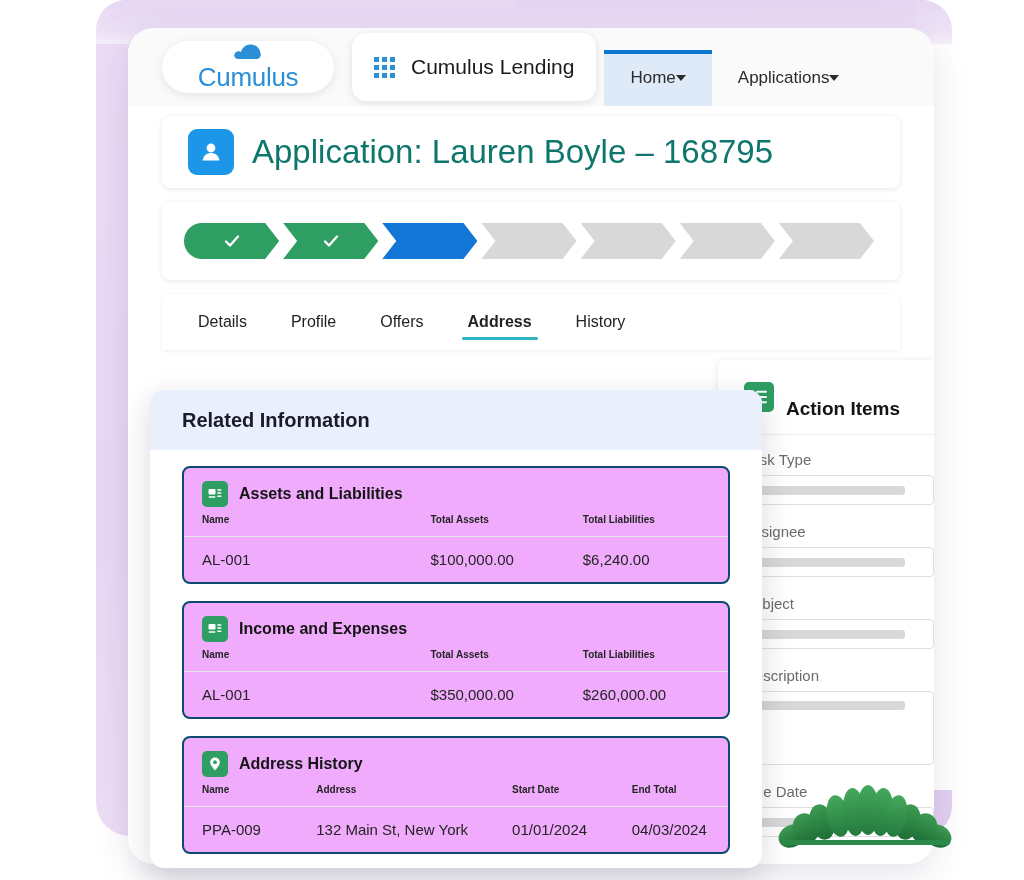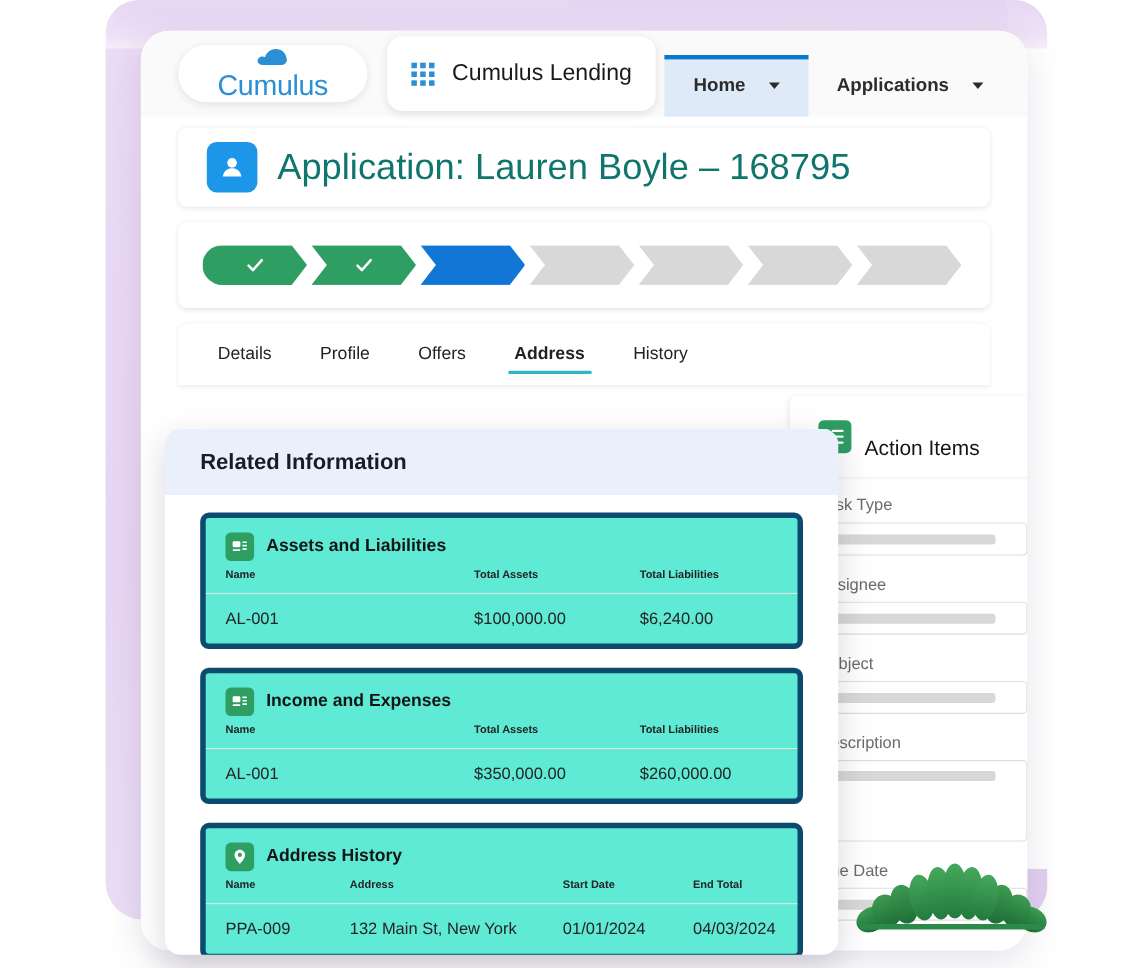--- a/index.html
+++ b/index.html
@@ -50,22 +50,22 @@
   .app-pill {
     margin-left: 18px; height: 68px; background: #fff; border-radius: 14px;
     box-shadow: 0 2px 9px rgba(0,0,0,.10);
     display: flex; align-items: center; padding: 0 22px 0 22px; gap: 16px; }
   .waffle { display: grid; grid-template-columns: repeat(3,5px); gap: 3px; }
   .waffle i { width: 5px; height: 5px; background: #2b8fd6; display: block; }
   .app-name { font-size: 21px; color: #1a1a1a; font-weight: 400; }
 
   .navtabs { display: flex; align-self: stretch; align-items: flex-end; margin-left: 8px; }
   .navtab {
-    position: relative; height: 56px; display: flex; align-items: center; gap: 21px;
-    padding: 0 26px; font-size: 17px; color: #2b2b2b; cursor: pointer; font-weight: bold; }
+    position: relative; height: 56px; display: flex; align-items: center; gap: 0;
+    padding: 0 26px; font-size: 17px; color: #2b2b2b; cursor: pointer; }
   .navtab.active { background: #dfeaf8; }
   .navtab.active::before {
     content:''; position:absolute; left:0; right:0; top:0; height:4px; background:#0b78d0; }
   .caret { width: 0; height: 0; border-left: 5px solid transparent;
            border-right: 5px solid transparent; border-top: 6px solid #2b2b2b; }
 
   
   .record-header {
     margin: 10px 34px 0 34px; height: 72px; background: #ffffff;
     border-radius: 8px; box-shadow: 0 1px 5px rgba(0,0,0,.10);
@@ -113,43 +113,43 @@
   .col-right { flex: 1; }
 
   
   .action-panel {
     margin-top: 10px; margin-right: 0; background: #fff; height: 448px;
     box-shadow: 0 1px 6px rgba(0,0,0,.10); border-radius: 6px 0 0 6px; }
   .ap-head { display: flex; align-items: center; gap: 12px; padding: 14px 0 14px 26px;
              border-bottom: 1px solid #eeeeee; }
   .ap-ico { width: 30px; height: 30px; background: #2e9e63; border-radius: 5px;
             display:flex; align-items:center; justify-content:center; }
-  .ap-title { font-size: 19px; font-weight: 400; color: #141414; white-space: nowrap; margin-top: 24px; }
+  .ap-title { font-size: 19px; font-weight: 700; color: #141414; white-space: nowrap; margin-top: 24px; }
   .ap-body { padding: 16px 0 0 26px; }
   .field-label { font-size: 15px; color: #6b6b6b; margin-bottom: 7px; }
   .field-box { height: 30px; border: 1px solid #dedede; border-radius: 4px;
                width: 190px; display: flex; align-items: center; padding: 0 10px;
                margin-bottom: 18px; background:#fff; }
   .field-box.tall { height: 74px; align-items: flex-start; padding-top: 9px; }
   .skel { height: 9px; background: #d8d8d8; border-radius: 3px; width: 150px; }
 
   
   .related-card {
     position: absolute; left: 150px; top: 390px; width: 612px; height: 478px;
     background: #ffffff; border-radius: 14px;
     box-shadow: 0 10px 30px rgba(30,20,60,.17); overflow: hidden; }
   .rel-head {
     background: #e9f0fb; height: 60px; display: flex; align-items: center;
     padding-left: 32px; }
   .rel-head-title { font-size: 20px; font-weight: 700; color: #1a1a2a; }
   .rel-body { padding: 16px 32px 0 32px; }
 
   .rel-block {
-    border: 5px solid #0c4a6e; border-radius: 8px; margin-bottom: 17px;
-    overflow: hidden; background: #5eead4; }
+    border: 2px solid #0c4a6e; border-radius: 8px; margin-bottom: 17px;
+    overflow: hidden; background: #f0abfc; }
   .blk-head { display: flex; align-items: center; gap: 11px; padding: 13px 0 7px 18px; }
   .blk-ico { width: 26px; height: 26px; background: #2e9e63; border-radius: 5px;
              display:flex; align-items:center; justify-content:center; flex:0 0 auto; }
   .blk-title { font-size: 16px; font-weight: 700; color: #141414; }
   table.blk-table { width: 100%; border-collapse: collapse; table-layout: fixed; }
   table.blk-table th {
     text-align: left; font-size: 10px; font-weight: 700; color: #242424;
     padding: 0 0 11px 18px; }
   table.blk-table td {
     text-align: left; font-size: 15px; color: #242424; font-weight: 400;

